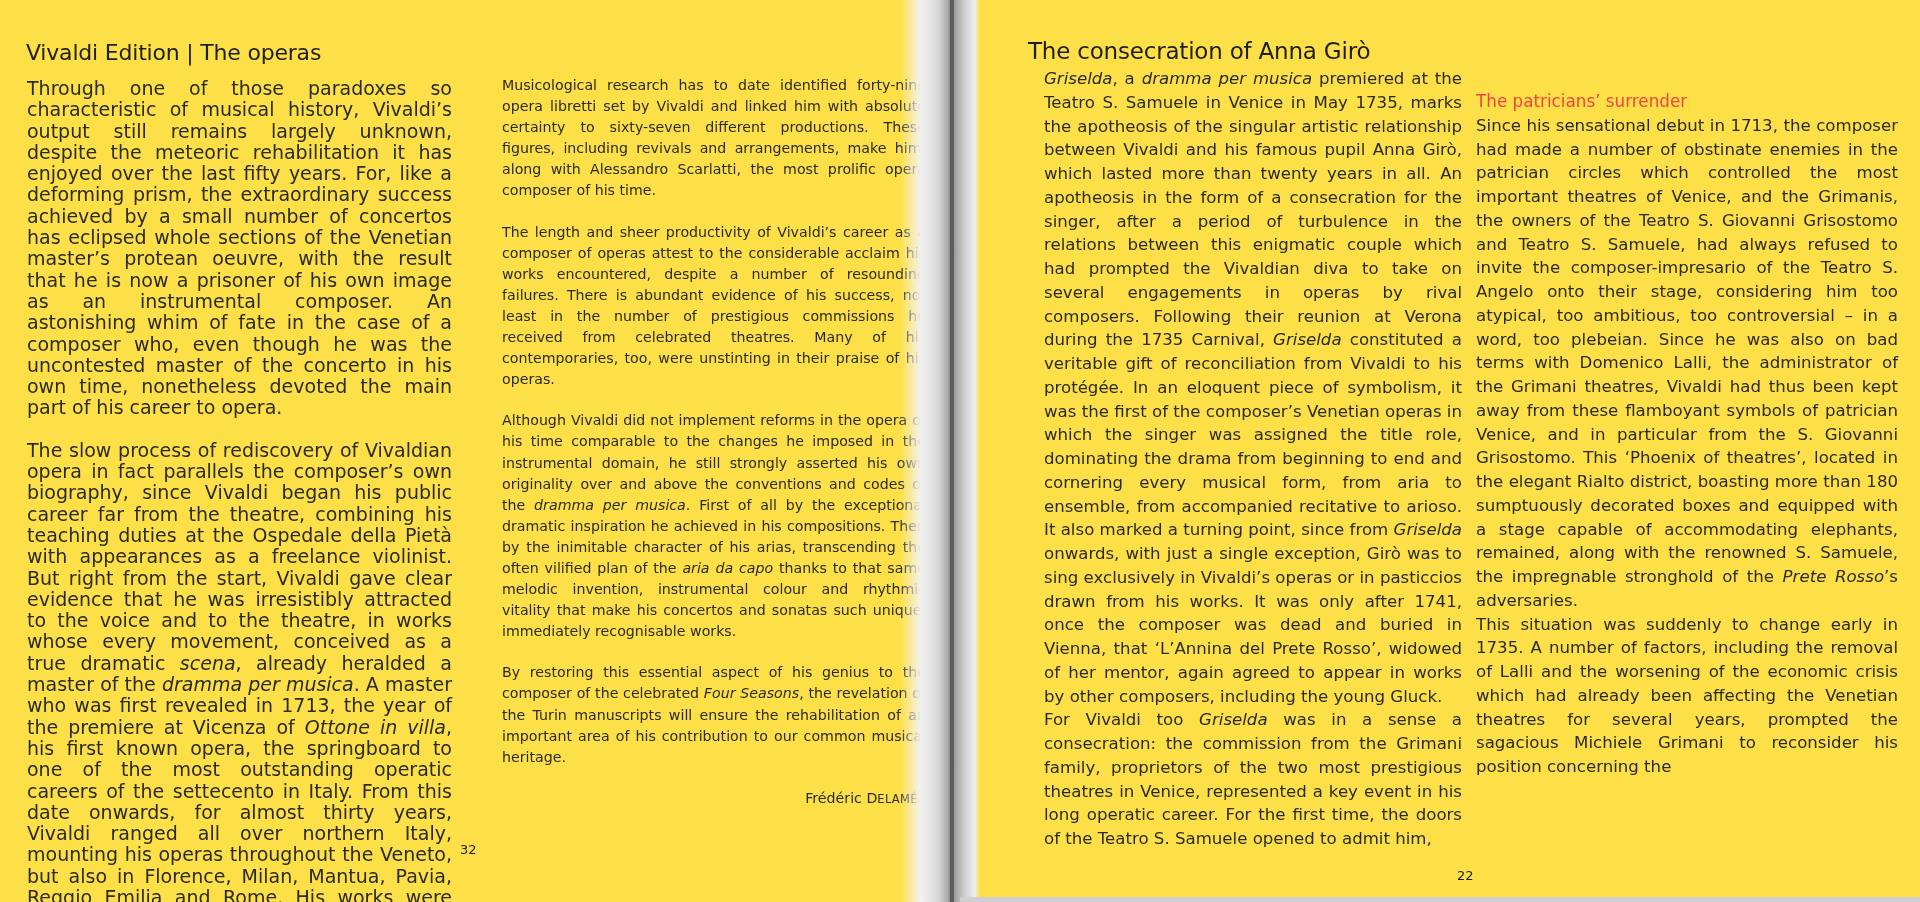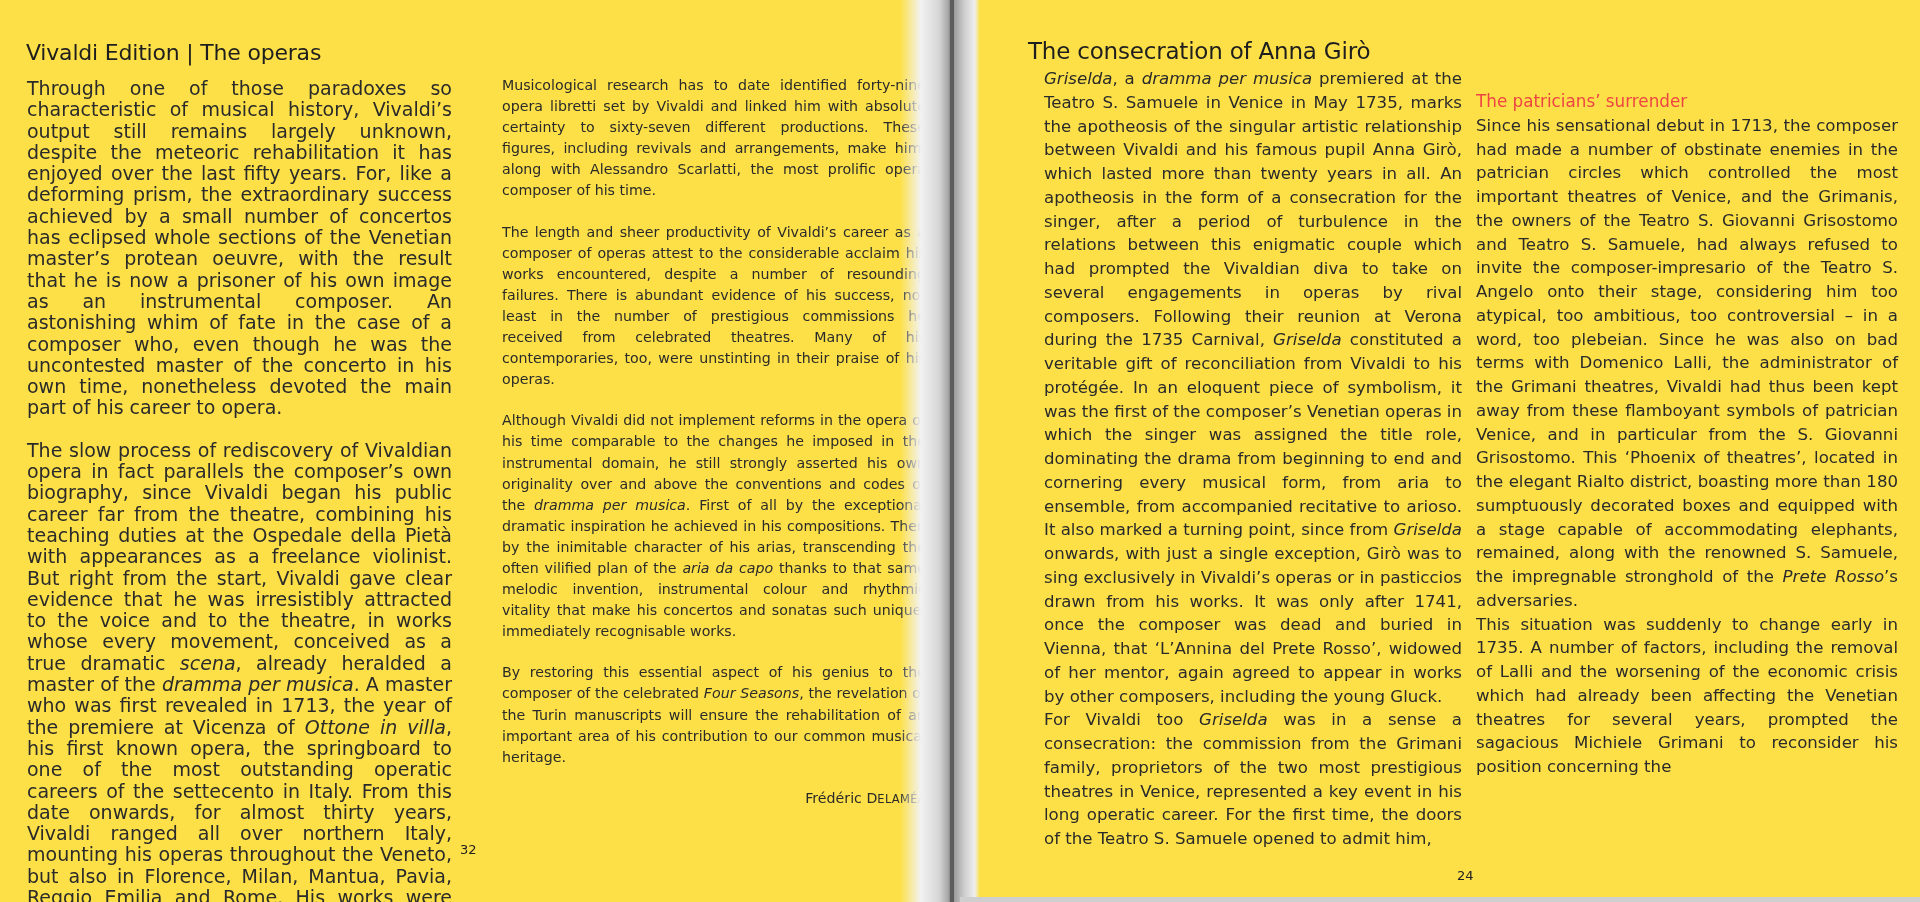--- a/index.html
+++ b/index.html
@@ -90,13 +90,13 @@
   <p>For Vivaldi too <i>Griselda</i> was in a sense a consecration: the commission from the Grimani family, proprietors of the two most prestigious theatres in Venice, represented a key event in his long operatic career. For the first time, the doors of the Teatro S. Samuele opened to admit him,</p>
 </div>
 
 <div class="col rc2">
   <div class="gap"></div>
   <p class="subhead">The patricians’ surrender</p>
   <p>Since his sensational debut in 1713, the composer had made a number of obstinate enemies in the patrician circles which controlled the most important theatres of Venice, and the Grimanis, the owners of the Teatro S. Giovanni Grisostomo and Teatro S. Samuele, had always refused to invite the composer-impresario of the Teatro S. Angelo onto their stage, considering him too atypical, too ambitious, too controversial – in a word, too plebeian. Since he was also on bad terms with Domenico Lalli, the administrator of the Grimani theatres, Vivaldi had thus been kept away from these flamboyant symbols of patrician Venice, and in particular from the S. Giovanni Grisostomo. This ‘Phoenix of theatres’, located in the elegant Rialto district, boasting more than 180 sumptuously decorated boxes and equipped with a stage capable of accommodating elephants, remained, along with the renowned S. Samuele, the impregnable stronghold of the <i>Prete Rosso</i>’s adversaries.</p>
   <p>This situation was suddenly to change early in 1735. A number of factors, including the removal of Lalli and the worsening of the economic crisis which had already been affecting the Venetian theatres for several years, prompted the sagacious Michiele Grimani to reconsider his position concerning the</p>
 </div>
 
-<div class="pageno r">24</div>
+<div class="pageno r">22</div>
 
 </body></html>

